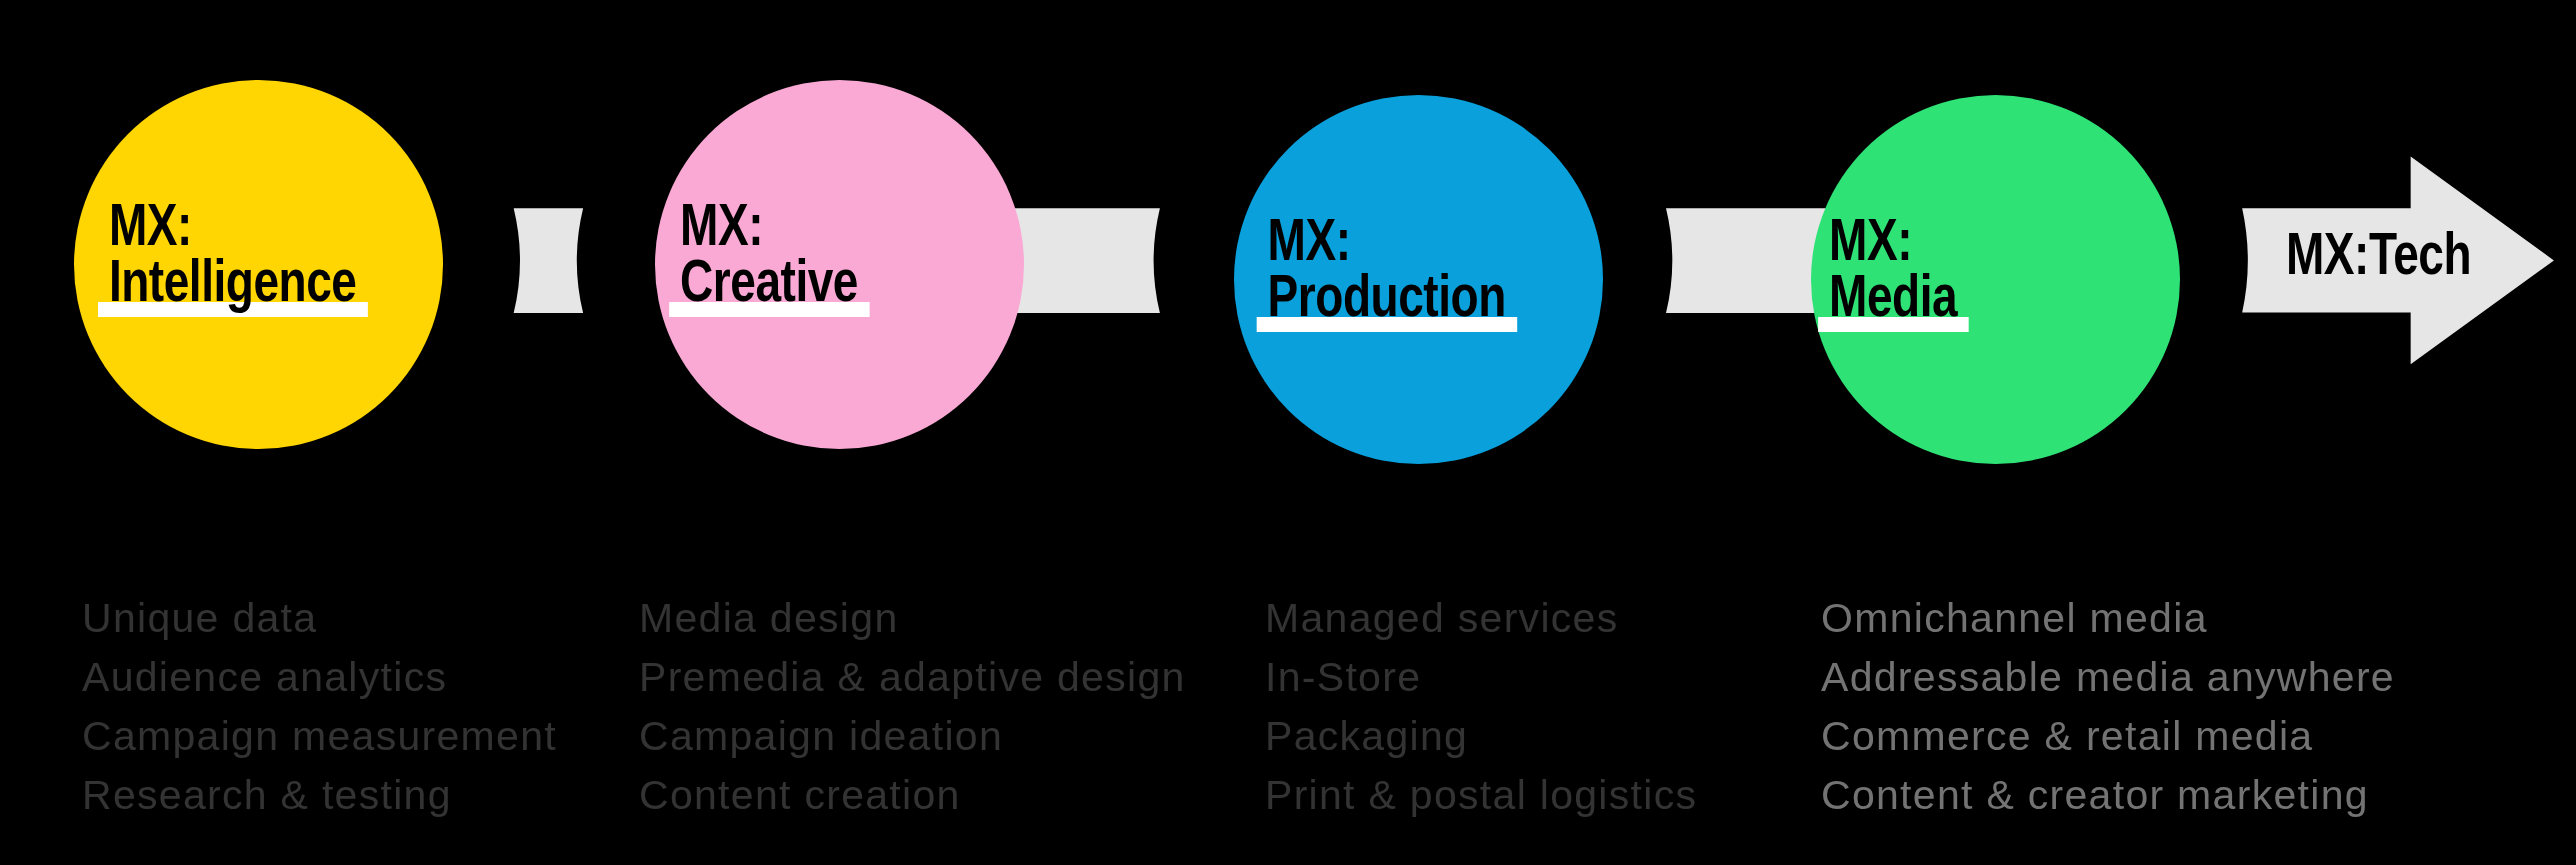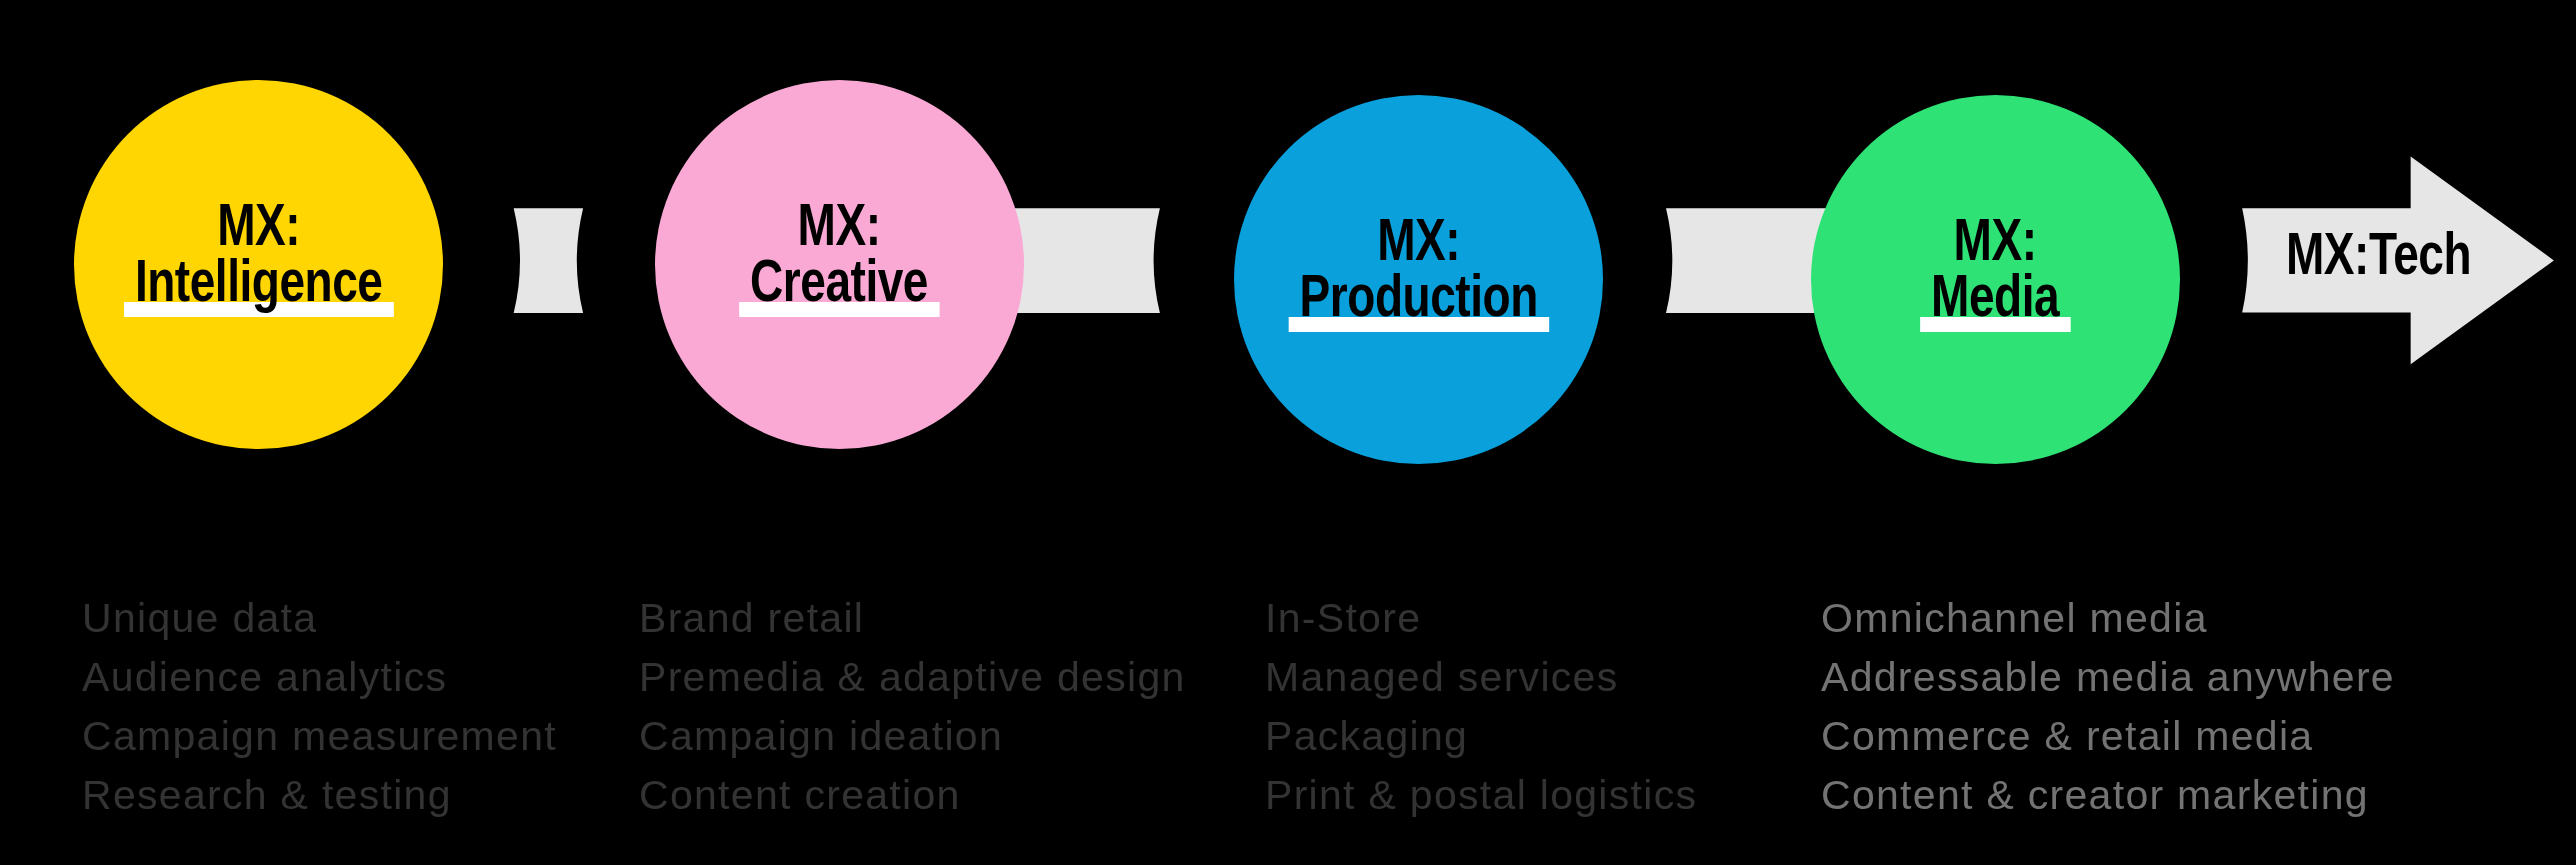--- a/index.html
+++ b/index.html
@@ -12,21 +12,21 @@
   .layer{position:absolute;left:0;top:0;z-index:0;}
   .circle{
     position:absolute;width:369px;height:369px;border-radius:50%;
     z-index:1;
   }
   #circle-1{left:74px;top:80px;}
   #circle-2{left:655px;top:80px;}
   #circle-3{left:1234px;top:95px;}
   #circle-4{left:1811px;top:95px;}
   .label{
-    position:absolute;left:0;right:0;top:117px;text-align:center;text-decoration:underline;
+    position:absolute;left:0;right:0;top:117px;text-align:left;text-decoration:underline;
   }
   .label-inner{
     display:inline-block;
     transform:scaleX(0.78);transform-origin:50% 0;
     font-weight:700;font-size:59px;line-height:56px;
     letter-spacing:-0.6px;white-space:nowrap;
   }
   .line2wrap{position:relative;display:inline-block;}
   .underline-bar{
     position:absolute;left:-14.5px;right:-14.5px;top:49px;height:14.5px;
@@ -112,29 +112,29 @@
 <div class="arrow-label" style="color: rgb(0, 0, 0);">MX:Tech</div>
 
 <ul class="col" id="col-1" style="color: rgb(51, 51, 51);">
   <li>Unique data</li>
   <li>Audience analytics</li>
   <li>Campaign measurement</li>
   <li>Research &amp; testing</li>
 </ul>
 
 <ul class="col" id="col-2" style="color: rgb(51, 51, 51);">
-  <li>Brand retail</li>
+  <li>Media design</li>
   <li>Premedia &amp; adaptive design</li>
   <li>Campaign ideation</li>
   <li>Content creation</li>
 </ul>
 
 <ul class="col" id="col-3" style="color: rgb(51, 51, 51);">
+  <li>Managed services</li>
   <li>In-Store</li>
-  <li>Managed services</li>
   <li>Packaging</li>
   <li>Print &amp; postal logistics</li>
 </ul>
 
 <ul class="col" id="col-4" style="color: #737373;">
   <li>Omnichannel media</li>
   <li>Addressable media anywhere</li>
   <li>Commerce &amp; retail media</li>
   <li>Content &amp; creator marketing</li>
 </ul>

